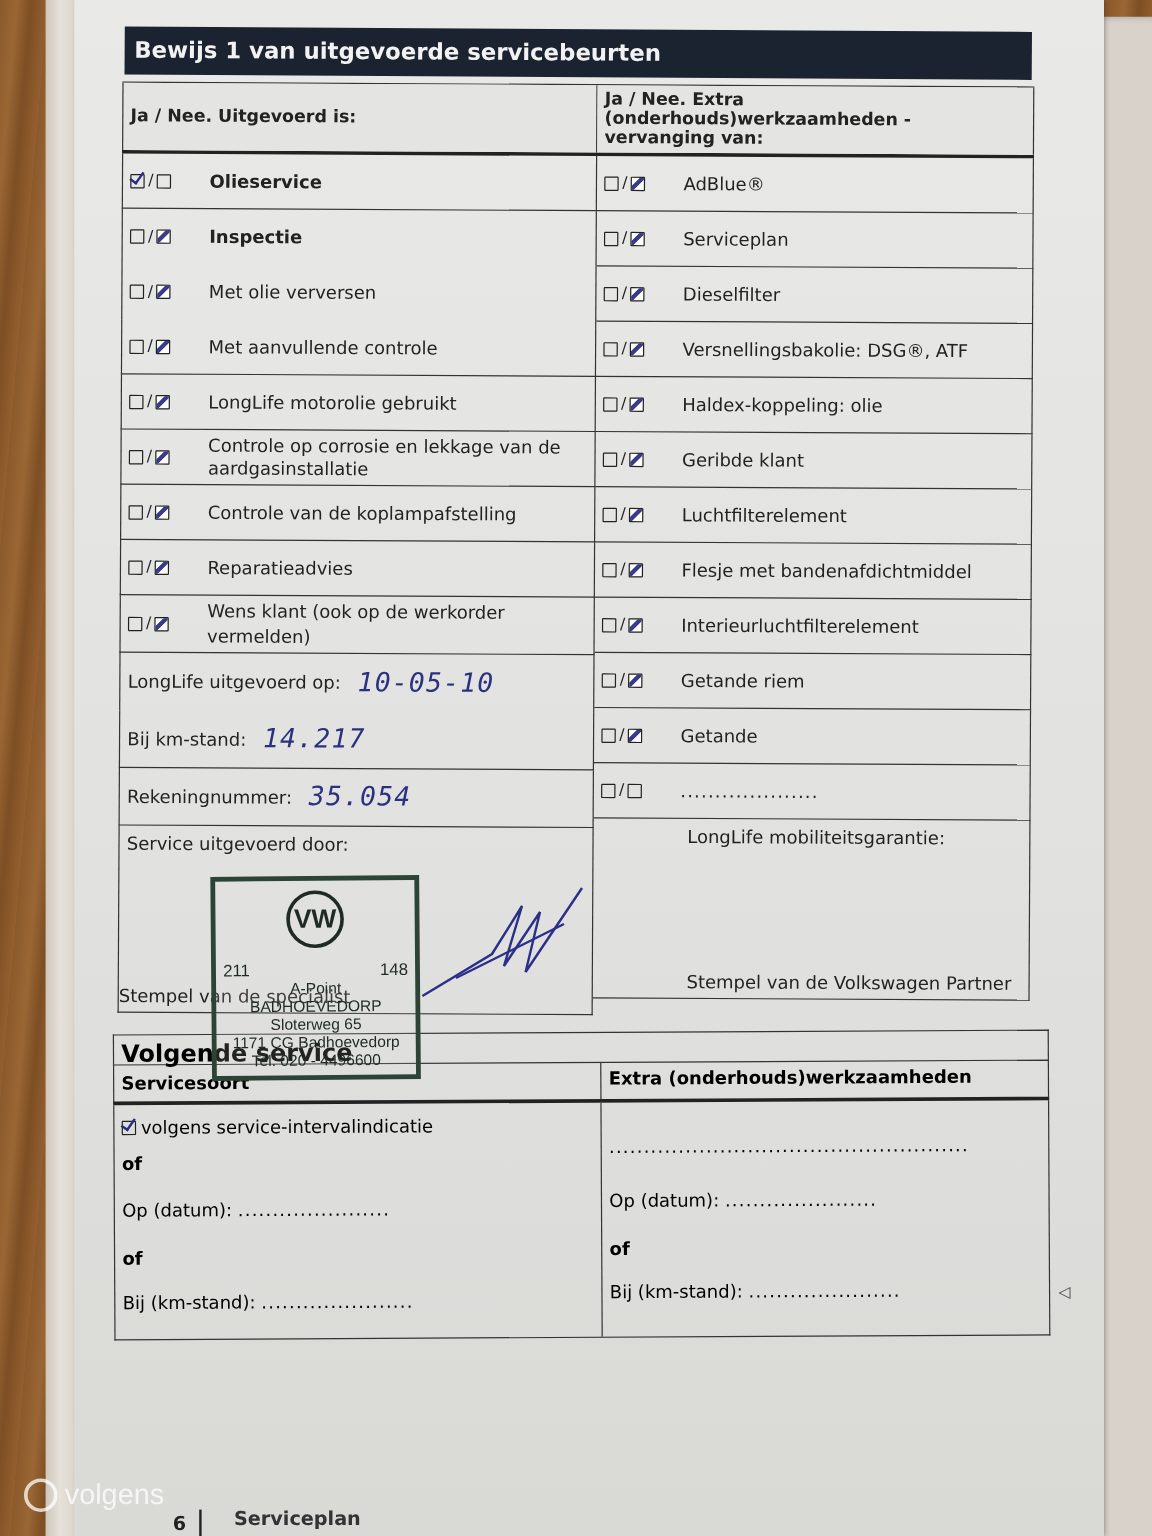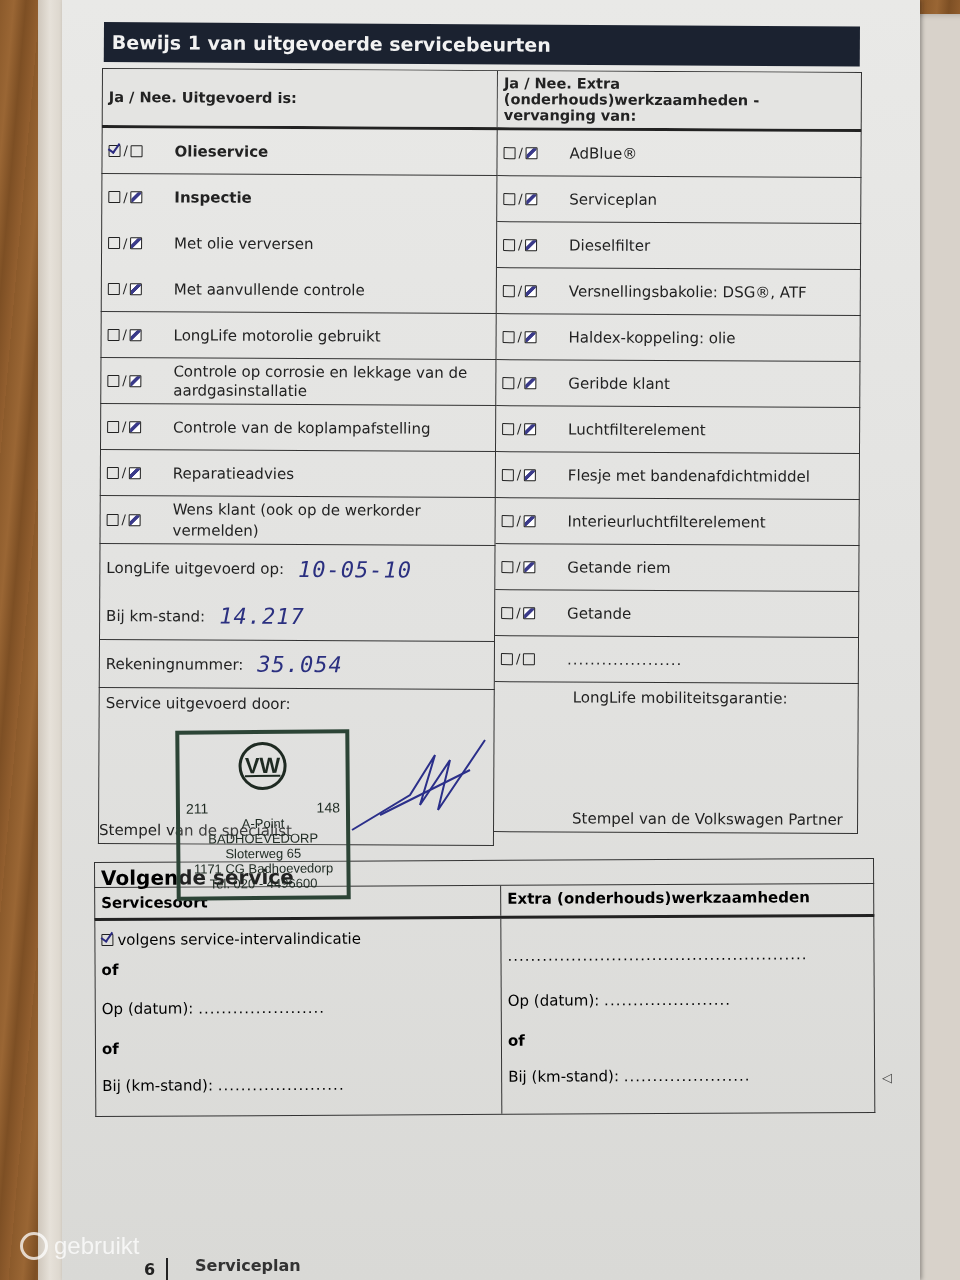--- a/index.html
+++ b/index.html
@@ -53,21 +53,21 @@
   .item { display:flex; align-items:center; height:46px; }
   .lbl { font-size:15px; }
   .lbl.bold { font-weight:bold; }
   .hand { font-family:"DejaVu Sans Mono", monospace; color:#2b3080; font-size:22px; font-style:italic; letter-spacing:1px; margin-left:14px; }
   .stamp {
     position:absolute; left:176px; top:730px; width:174px; height:170px;
     border:4px solid #2c4436; box-sizing:border-box; color:#1e2a22;
     font-family:"Liberation Sans", sans-serif; font-size:13px; text-align:center;
     transform:rotate(-0.5deg); background:rgba(230,230,228,.15);
   }
-  .vw { width:42px; height:42px; border:3px solid #1e2a22; border-radius:50%; margin:8px auto 0; display:flex; align-items:center; justify-content:center; font-weight:bold; font-size:22px;text-decoration:underline; }
+  .vw { width:42px; height:42px; border:3px solid #1e2a22; border-radius:50%; margin:8px auto 0; display:flex; align-items:center; justify-content:center; font-weight:bold; font-size:22px; }
   .stamp-nums { display:flex; justify-content:space-between; padding:0 6px; margin-top:10px; font-size:14px; }
   .sig { position:absolute; left:350px; top:735px; }
   .next {
     position:absolute; left:94px; top:862px; width:780px;
     transform:rotate(-0.3deg); transform-origin:left top;
   }
   .nbox { border:1.5px solid #333; }
   .dots { letter-spacing:1px; }
   .footer-num { position:absolute; left:144px; top:1260px; font-weight:bold; font-size:16px; color:#222; }
   .footer-sep { position:absolute; left:166px; top:1258px; width:2px; height:22px; background:#222; }
@@ -335,17 +335,17 @@
 
 <svg class="sig" width="140" height="100" viewBox="0 0 140 100">
   <path d="M2 95 L60 60 L85 20 L70 70 L100 25 L88 75 L135 5" fill="none" stroke="#2b2f8a" stroke-width="2"></path>
   <path d="M30 80 L120 35" fill="none" stroke="#2b2f8a" stroke-width="2"></path>
 </svg>
 
 <div class="tri">◁</div>
 
 <div class="watermark">
   <span class="wm-logo"></span>
-  <span>gebruikt</span>
+  <span>volgens</span>
 </div>
 <div class="footer-num">6</div>
 <div class="footer-sep"></div>
 <div class="footer-title">Serviceplan</div>
 
 </body></html>

